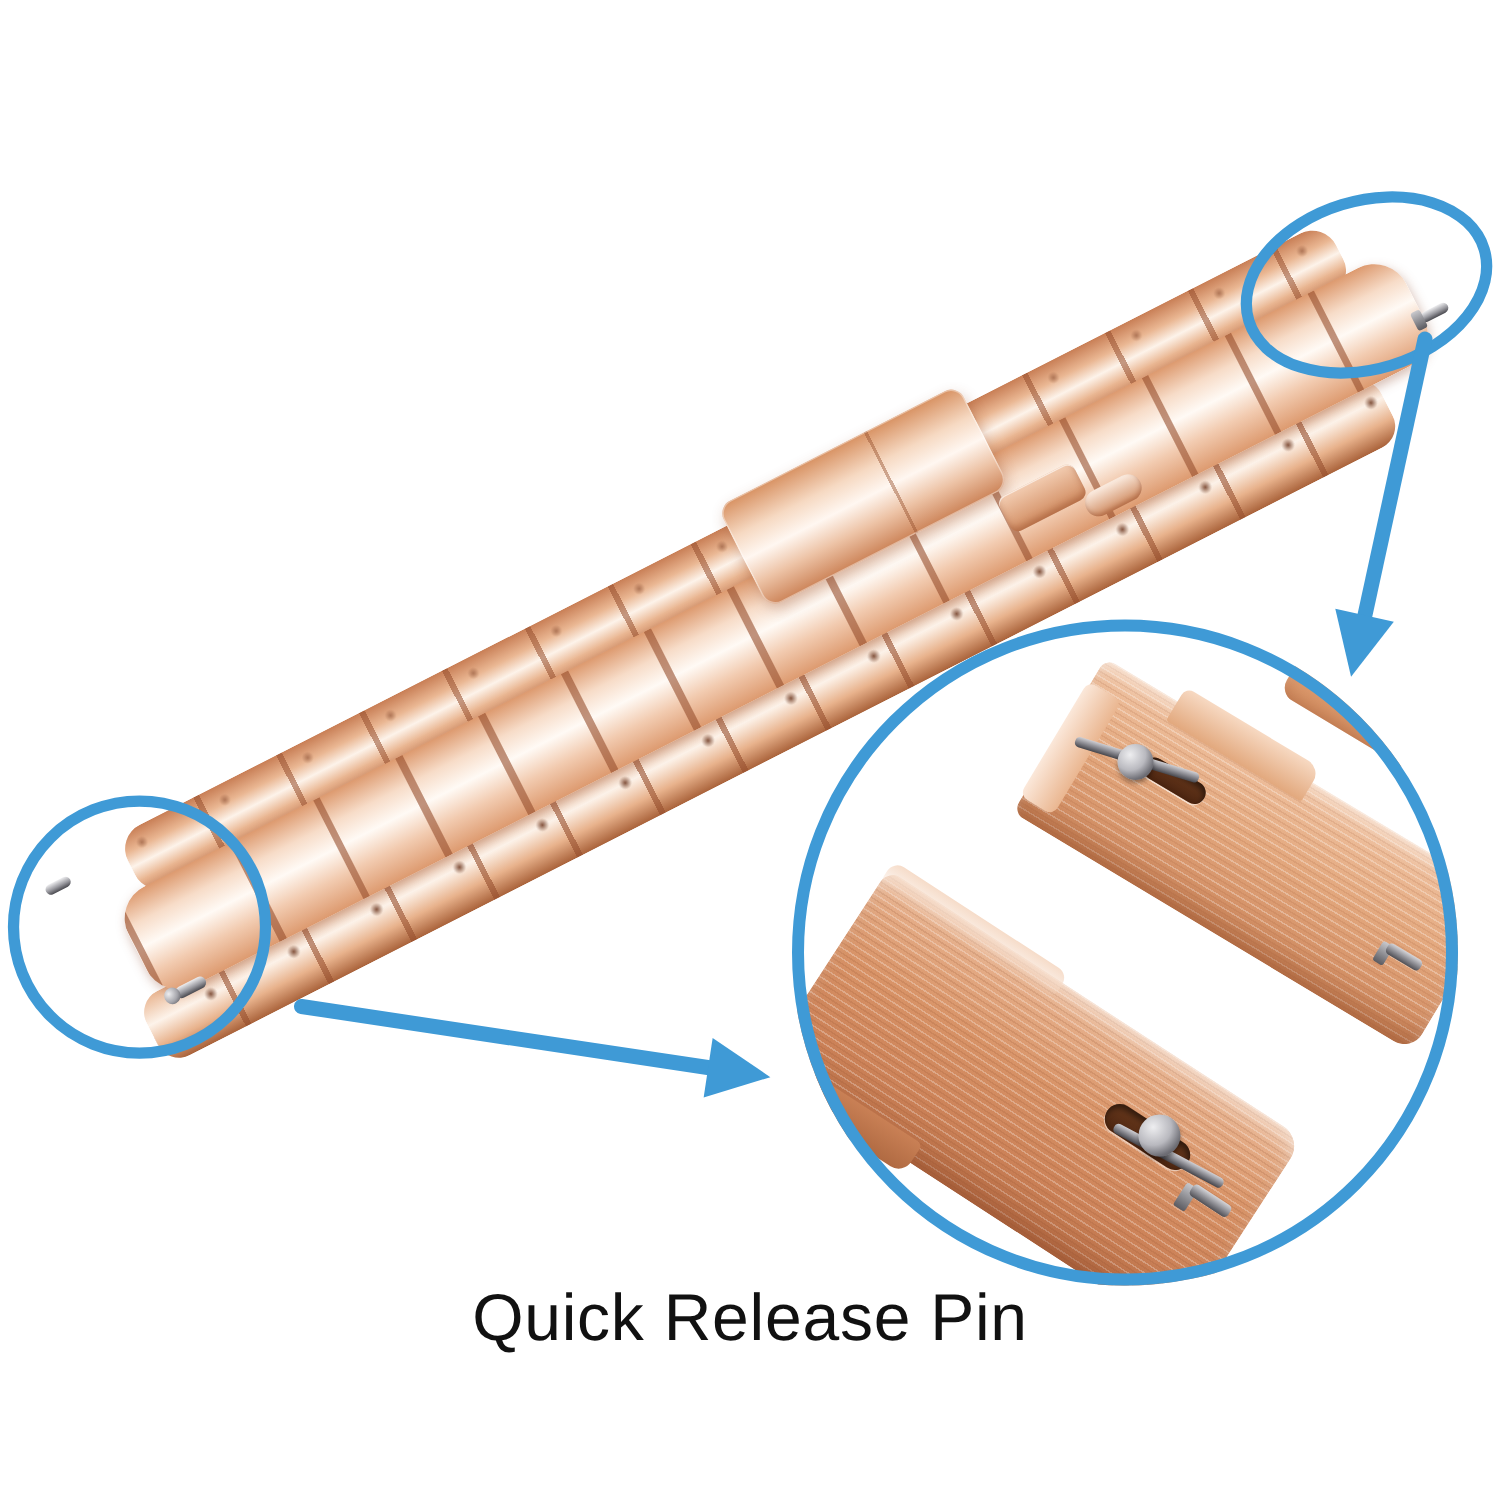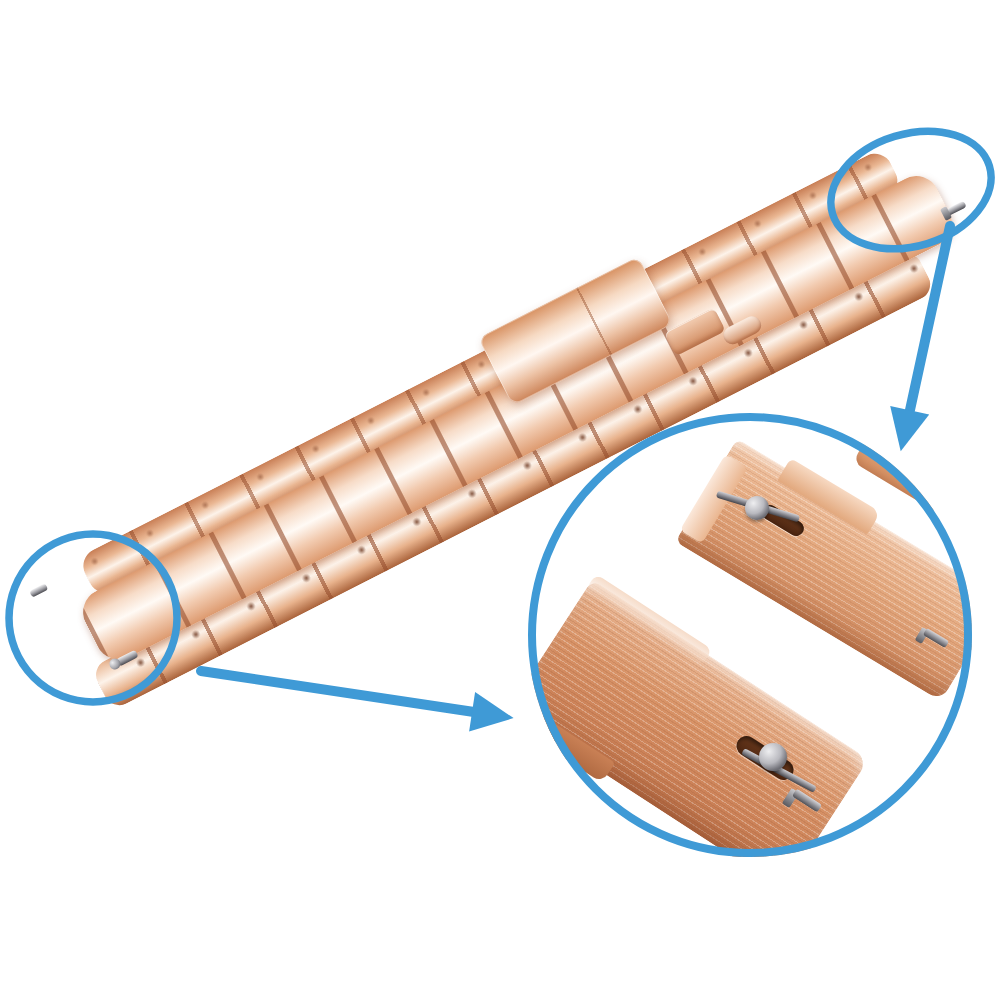--- a/index.html
+++ b/index.html
@@ -208,13 +208,14 @@
 
   <svg class="overlay" width="1000" height="1000" viewBox="0 0 1000 1000">
     <ellipse class="blue-stroke" cx="911" cy="190" rx="82" ry="56" stroke-width="7.5" transform="rotate(-17 911 190)"></ellipse>
     <circle class="blue-stroke" cx="93" cy="618" r="84" stroke-width="7.5"></circle>
     <line class="blue-stroke" x1="950" y1="226" x2="910" y2="410" stroke-width="10" stroke-linecap="round"></line>
     <polygon class="blue-fill" points="900.7,451.2 929.2,414.5 890.2,405.9"></polygon>
     <line class="blue-stroke" x1="201" y1="671" x2="474" y2="712" stroke-width="10" stroke-linecap="round"></line>
     <polygon class="blue-fill" points="513.6,718.1 469.1,731.6 475.1,692.0"></polygon>
   </svg>
 
+  <div class="caption">Quick Release Pin</div>
 </div>
 
 </body></html>

